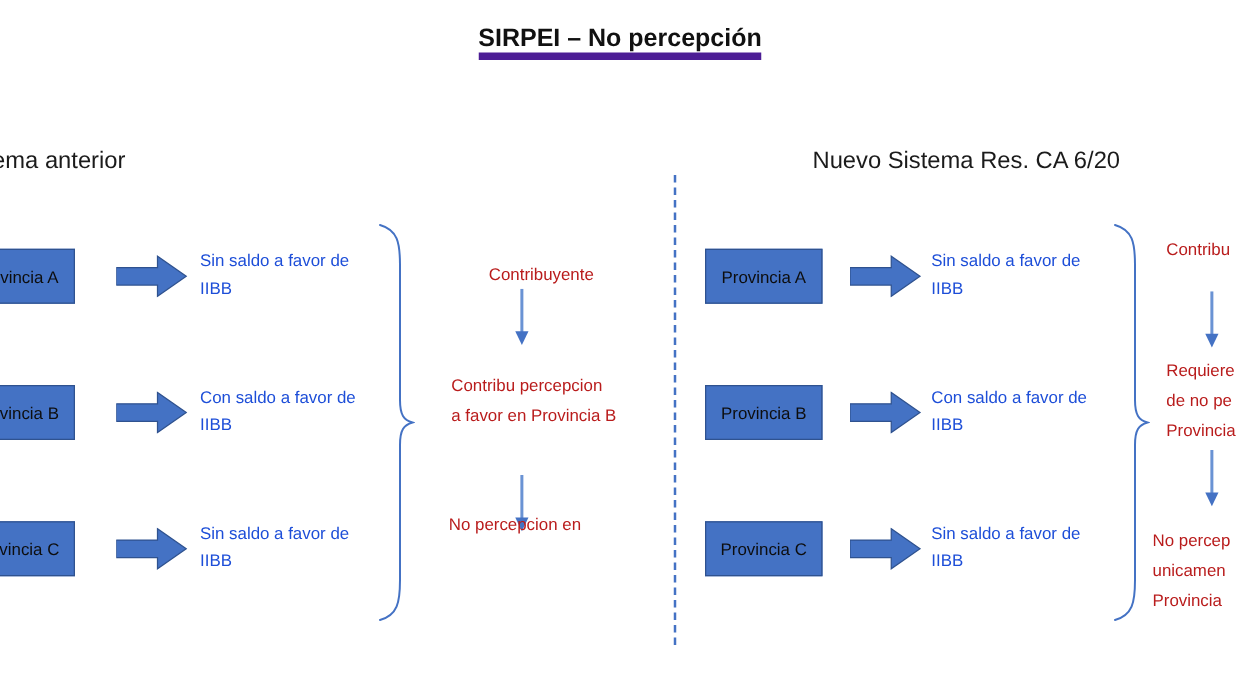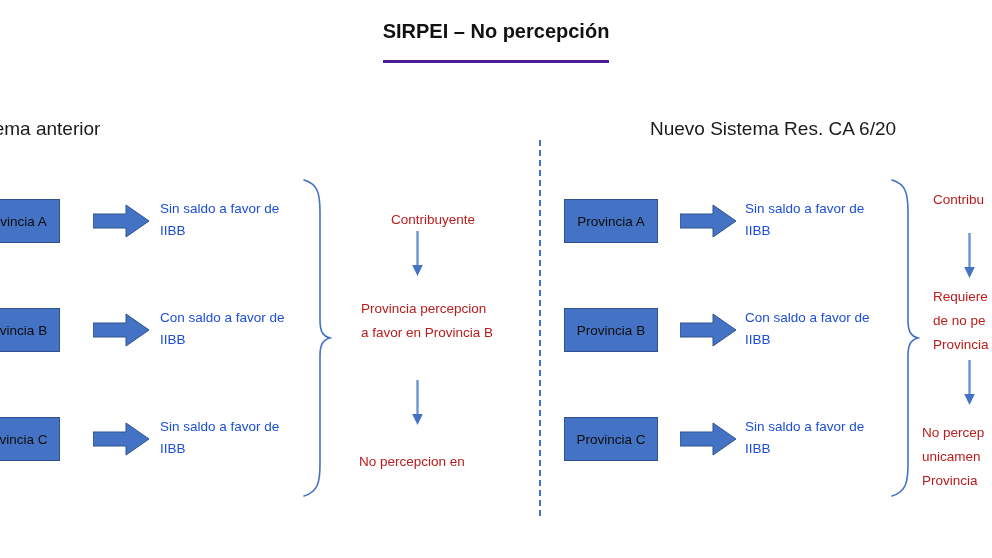--- a/index.html
+++ b/index.html
@@ -31,22 +31,22 @@
     top: 20px;
     width: 992px;
     text-align: center;
     font-size: 20px;
     font-weight: bold;
     letter-spacing: 0px;
     color: #111111;
     white-space: nowrap;
   }
   .title span.t-underline {
-    border-bottom: 3px solid #4c1d95;
-    padding-bottom: 18px;
+    border-bottom: 6px solid #4c1d95;
+    padding-bottom: 0;
   }
 
   
   .section-header {
     position: absolute;
     font-size: 19px;
     color: #1b1b1b;
     white-space: nowrap;
   }
   #hdr-left  { left: -38px; top: 118px; }
@@ -175,30 +175,30 @@
   <div class="flow-text" style="left:391px; top:208px;">
     <div>Contribuyente</div>
   </div>
   <div class="thin-arrow" style="left:411px; top:231px;">
     <svg viewBox="0 0 13 46">
         <line x1="6.5" y1="0" x2="6.5" y2="35" stroke="#6A93D4" stroke-width="2.4"></line>
         <polygon points="6.5,45 1.2,34 11.8,34" fill="#4472C4"></polygon>
       </svg>
   </div>
   <div class="flow-text" style="left:361px; top:297px;">
-    <div>Provincia percepcion</div>
+    <div>Contribu percepcion</div>
     <div>a favor en Provincia B</div>
   </div>
   <div class="thin-arrow" style="left:411px; top:380px;">
     <svg viewBox="0 0 13 46">
         <line x1="6.5" y1="0" x2="6.5" y2="35" stroke="#6A93D4" stroke-width="2.4"></line>
         <polygon points="6.5,45 1.2,34 11.8,34" fill="#4472C4"></polygon>
       </svg>
   </div>
-  <div class="flow-text" style="left:359px; top:450px;">
+  <div class="flow-text" style="left:359px; top:408px;">
     <div>No percepcion en</div>
   </div>
 
   <div class="divider"></div>
 
   <div class="section-header" id="hdr-right">Nuevo Sistema Res. CA 6/20</div>
 
   <div class="prov-box" style="left:564px; top:199px;">
     <span>Provincia A</span>
   </div>

